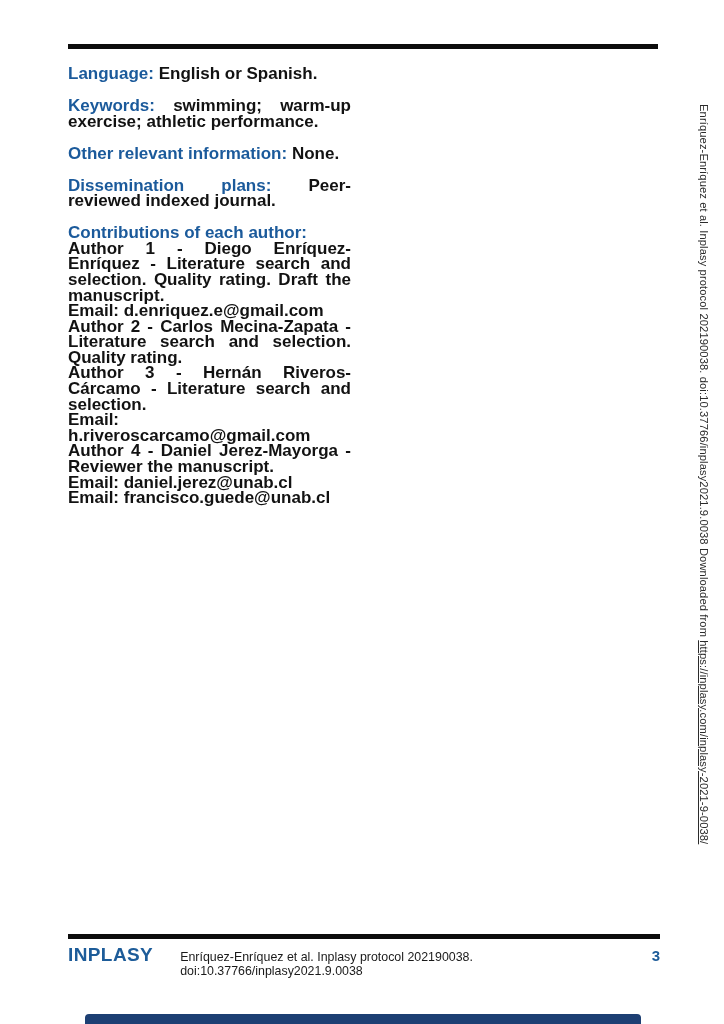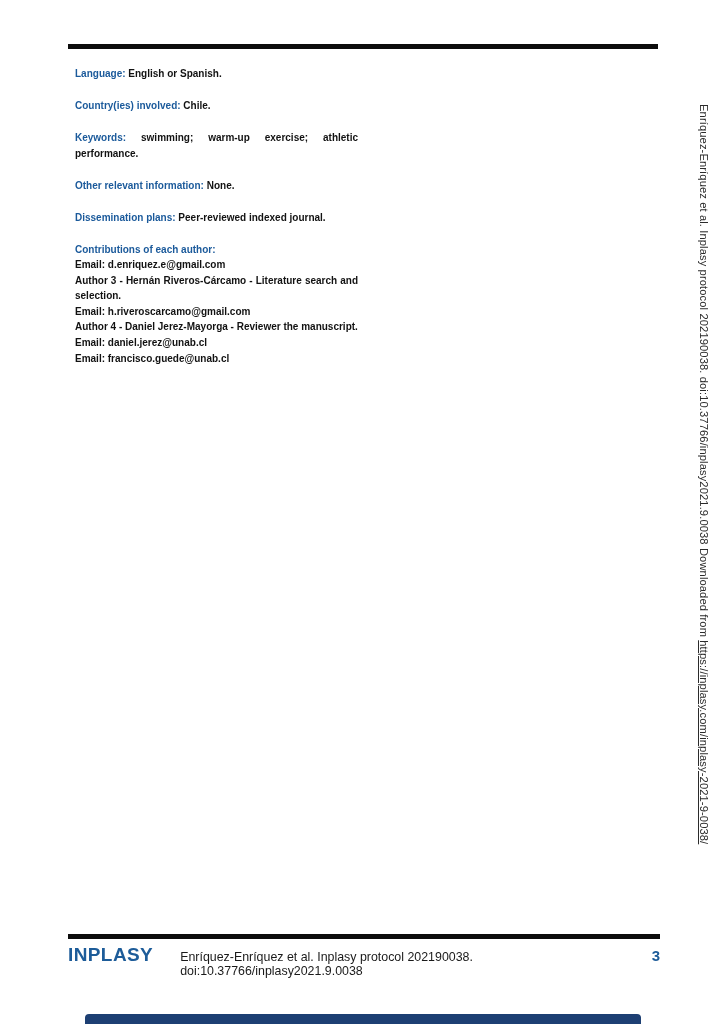--- a/index.html
+++ b/index.html
@@ -23,25 +23,24 @@
     height: 4.5px;
     background: #0c0c0c;
   }
 
   .content-col {
     position: absolute;
     left: 68px;
     top: 66px;
     width: 283px;
     color: #121212;
-    font-size: 10px;
+    font-size: 17px;
     line-height: 15.6px;
     font-weight: 700;
     text-align: justify;
-    margin-left: 7px;
   }
   .field { margin-bottom: 16.4px; }
   .label { color: #1b5a9b; }
   .contrib-block { margin-top: 0; }
   .contrib { margin: 0; }
 
   .side-strip {
     position: absolute;
     left: 710px;
     top: 104px;
@@ -109,31 +108,32 @@
 <body>
 
 <div class="page">
 
   <div class="top-rule"></div>
 
   <div class="content-col">
 
     <p class="field"><span class="label">Language:</span> <span>English or Spanish.</span></p>
 
-    <p class="field"><span class="label">Country(ies) involved:</span> <span>Chile.</span></p>
 
     <p class="field"><span class="label">Keywords:</span> <span>swimming; warm-up exercise; athletic performance.</span></p>
 
     <p class="field"><span class="label">Other relevant information:</span> <span>None.</span></p>
 
     <p class="field"><span class="label">Dissemination plans:</span> <span>Peer-reviewed indexed journal.</span></p>
 
     <div class="contrib-block">
       <p class="contrib label">Contributions of each author:</p>
+      <p class="contrib">Author 1 - Diego Enríquez-Enríquez - Literature search and selection. Quality rating. Draft the manuscript.</p>
       <p class="contrib">Email: d.enriquez.e@gmail.com</p>
+      <p class="contrib">Author 2 - Carlos Mecina-Zapata - Literature search and selection. Quality rating.</p>
       <p class="contrib">Author 3 - Hernán Riveros-Cárcamo - Literature search and selection.</p>
       <p class="contrib">Email: h.riveroscarcamo@gmail.com</p>
       <p class="contrib">Author 4 - Daniel Jerez-Mayorga - Reviewer the manuscript.</p>
       <p class="contrib">Email: daniel.jerez@unab.cl</p>
       <p class="contrib">Email: francisco.guede@unab.cl</p>
     </div>
   </div>
 
   <div class="side-strip"><span>Enríquez-Enríquez et al. Inplasy protocol 202190038. doi:10.37766/inplasy2021.9.0038 Downloaded from </span><a href="#">https://inplasy.com/inplasy-2021-9-0038/</a></div>
 

